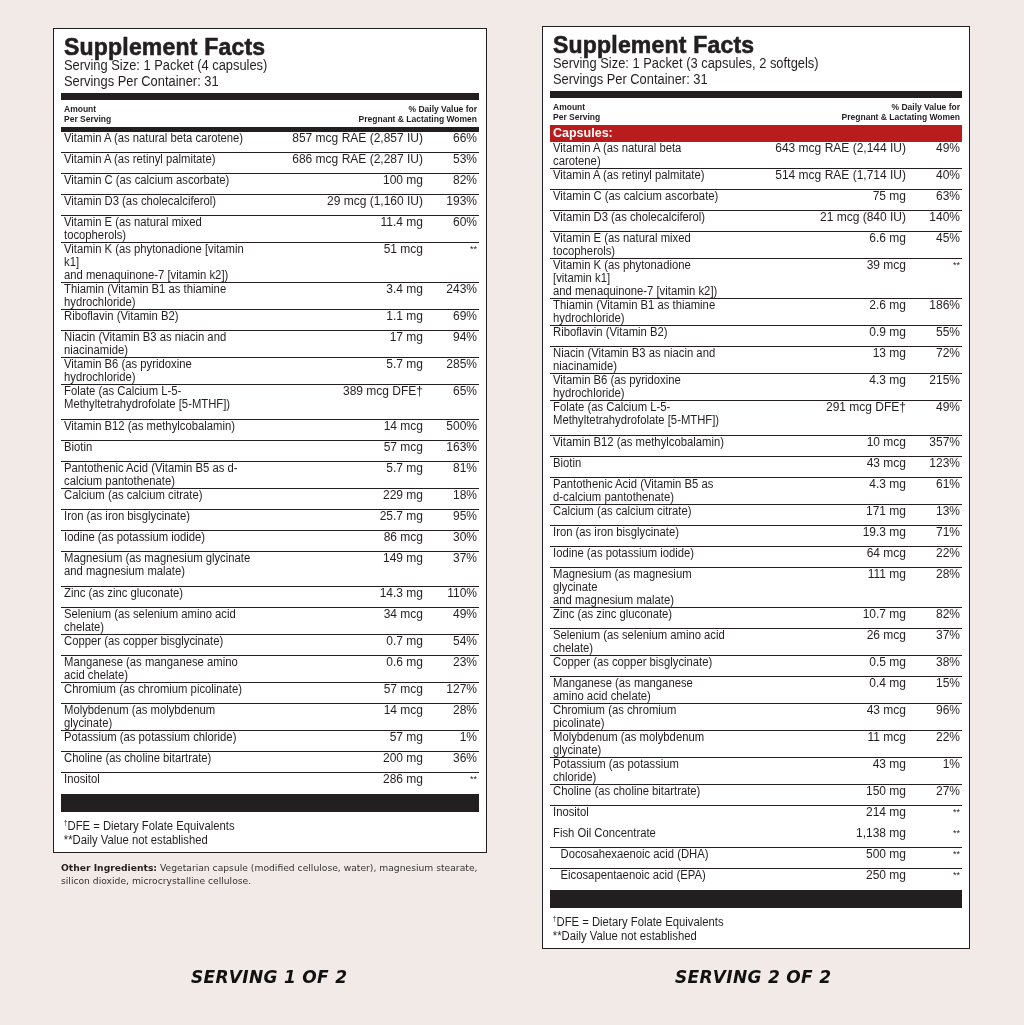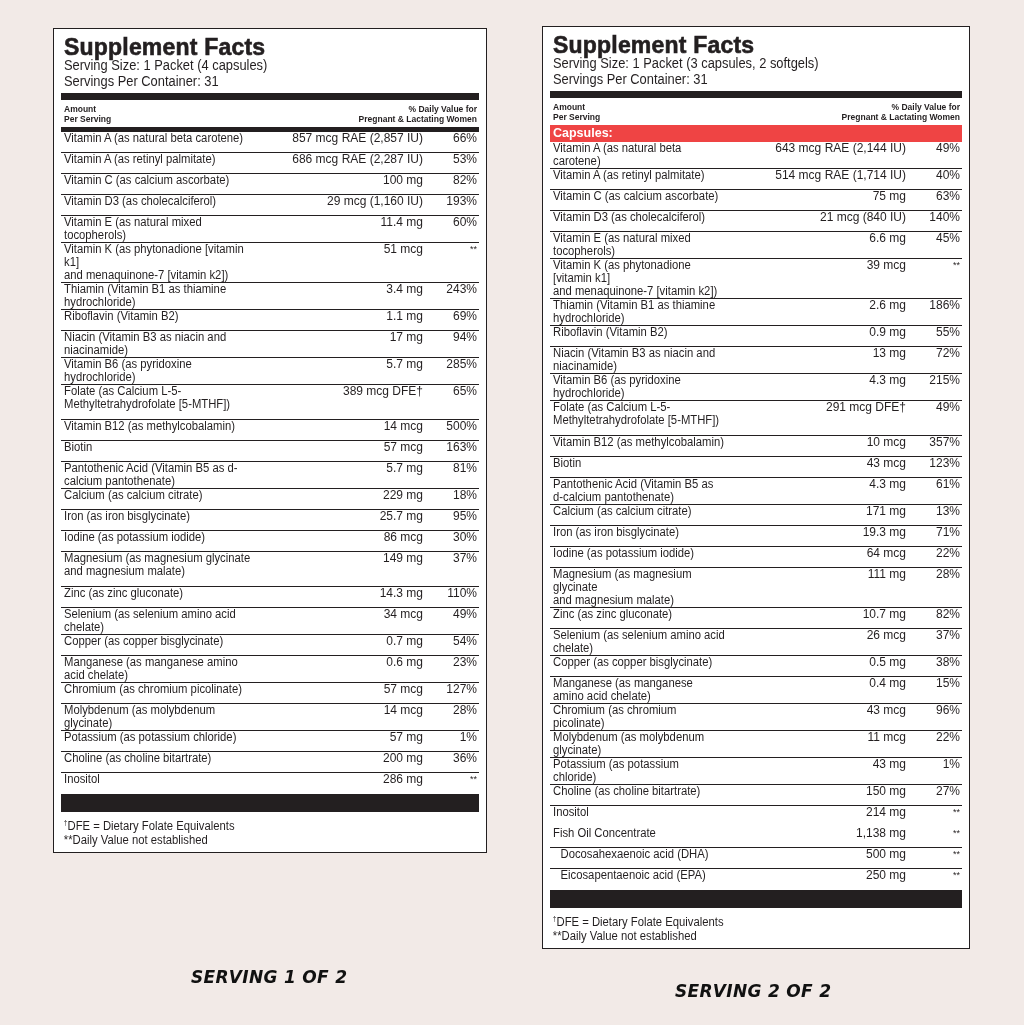--- a/index.html
+++ b/index.html
@@ -39,21 +39,21 @@
   }
   .thick-bar { height: 7px; background: #231f20; margin-top: 4px; }
   .amount-head {
     display: flex; justify-content: space-between; align-items: flex-end;
     font-size: 8.5px; font-weight: bold; line-height: 10px;
     padding: 4px 2px 3px 3px;
   }
   .amount-head .r { text-align: right; }
   .mid-bar { height: 5px; background: #231f20; }
   .section-head {
-    background: #ef4444; color: #ffffff;
+    background: #b91c1c; color: #ffffff;
     font-weight: bold; font-size: 12.5px; line-height: 17px;
     padding-left: 3px;
   }
   .row {
     display: flex; align-items: flex-start;
     font-size: 12px; line-height: 13px;
     min-height: 21px;
     border-bottom: 1.5px solid #231f20;
     padding: 0 2px 0 3px;
     box-sizing: border-box;
@@ -85,21 +85,21 @@
     position: absolute;
     top: 967px;
     font-family: "DejaVu Sans", sans-serif;
     font-weight: bold;
     font-size: 17px;
     letter-spacing: 0.3px;
     color: #111;
     font-style: italic;
   }
   .serving-label.l1 { left: 191px; }
-  .serving-label.l2 { left: 675px; margin-top: 14px; }
+  .serving-label.l2 { left: 675px; }
 </style>
 </head>
 <body>
 
 <div class="panel left">
   <div class="box">
     <div class="title">Supplement Facts</div>
     <div class="serving">Serving Size: 1 Packet (4 capsules)</div>
     <div class="serving">Servings Per Container: 31</div>
     <div class="thick-bar"></div>
@@ -249,20 +249,23 @@
           <span class="amt">286 mg</span>
           <span class="dv star">**</span>
         </div>
       </div>
     <div class="bottom-bar"></div>
     <div class="footnotes">
       <div><sup>†</sup><span>DFE = Dietary Folate Equivalents</span></div>
       <div>**Daily Value not established</div>
     </div>
   </div>
+  <div class="other">
+    <b>Other Ingredients:</b><span> Vegetarian capsule (modified cellulose, water), magnesium stearate, silicon dioxide, microcrystalline cellulose.</span>
+  </div>
 </div>
 
 <div class="panel right">
   <div class="box">
     <div class="title">Supplement Facts</div>
     <div class="serving">Serving Size: 1 Packet (3 capsules, 2 softgels)</div>
     <div class="serving">Servings Per Container: 31</div>
     <div class="thick-bar"></div>
     <div class="amount-head">
       <div class="l" style="white-space:pre-line">Amount

